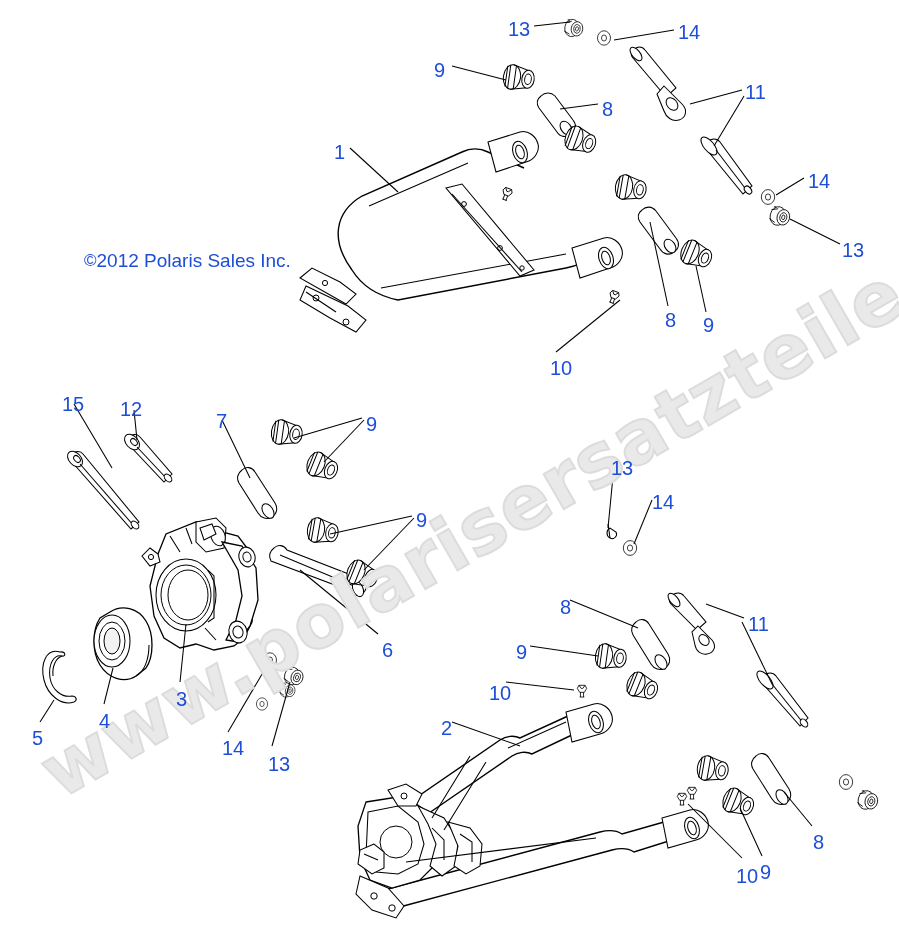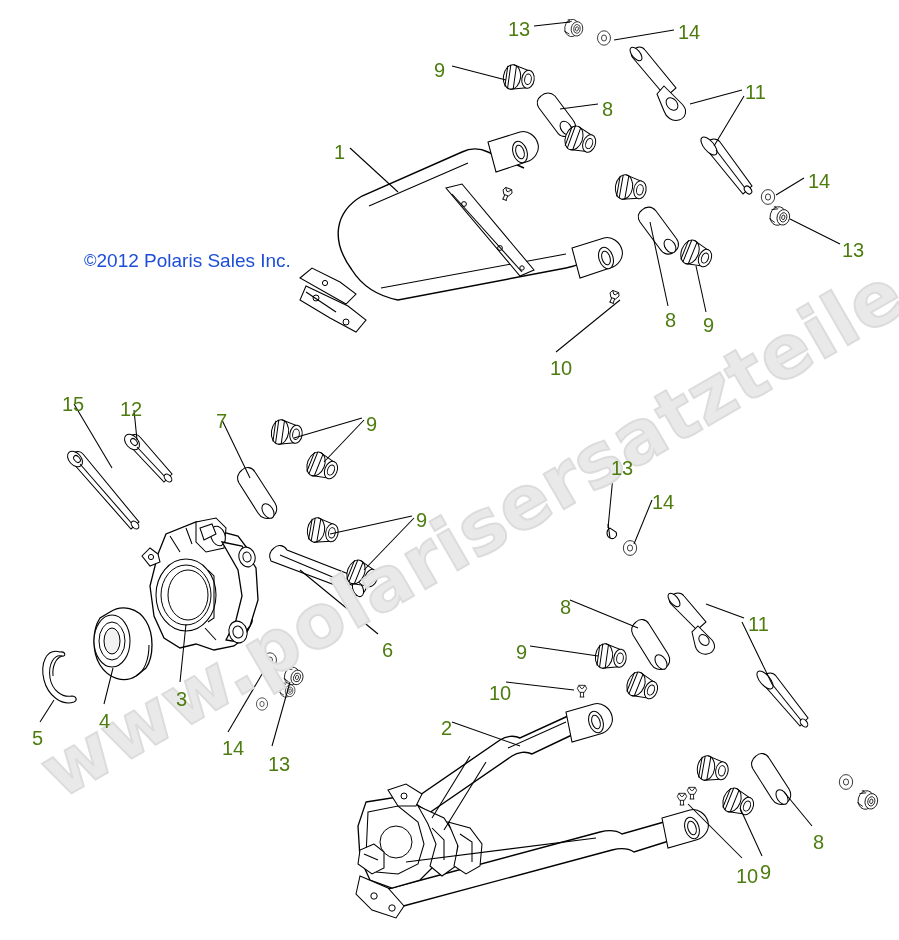--- a/index.html
+++ b/index.html
@@ -14,21 +14,21 @@
   }
   #artboard{
     position:absolute;
     left:0;top:0;
     width:899px;height:940px;
   }
   .callout{
     position:absolute;
     font-family:"Liberation Sans", sans-serif;
     font-size:20px;
-    color:#4d7c0f;
+    color:#1d4ed8;
     line-height:1;
     white-space:nowrap;
     user-select:none;
   }
   #copyright{
     position:absolute;
     left:84px;
     top:250px;
     font-family:"Liberation Sans", sans-serif;
     font-size:19px;

